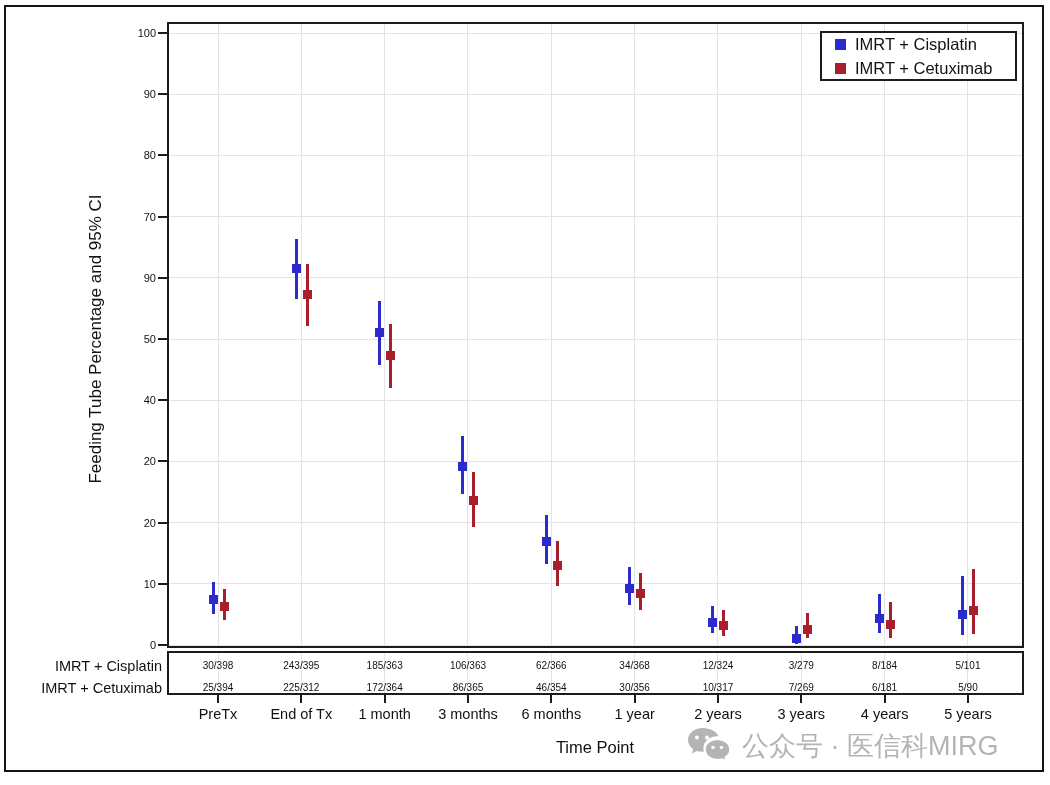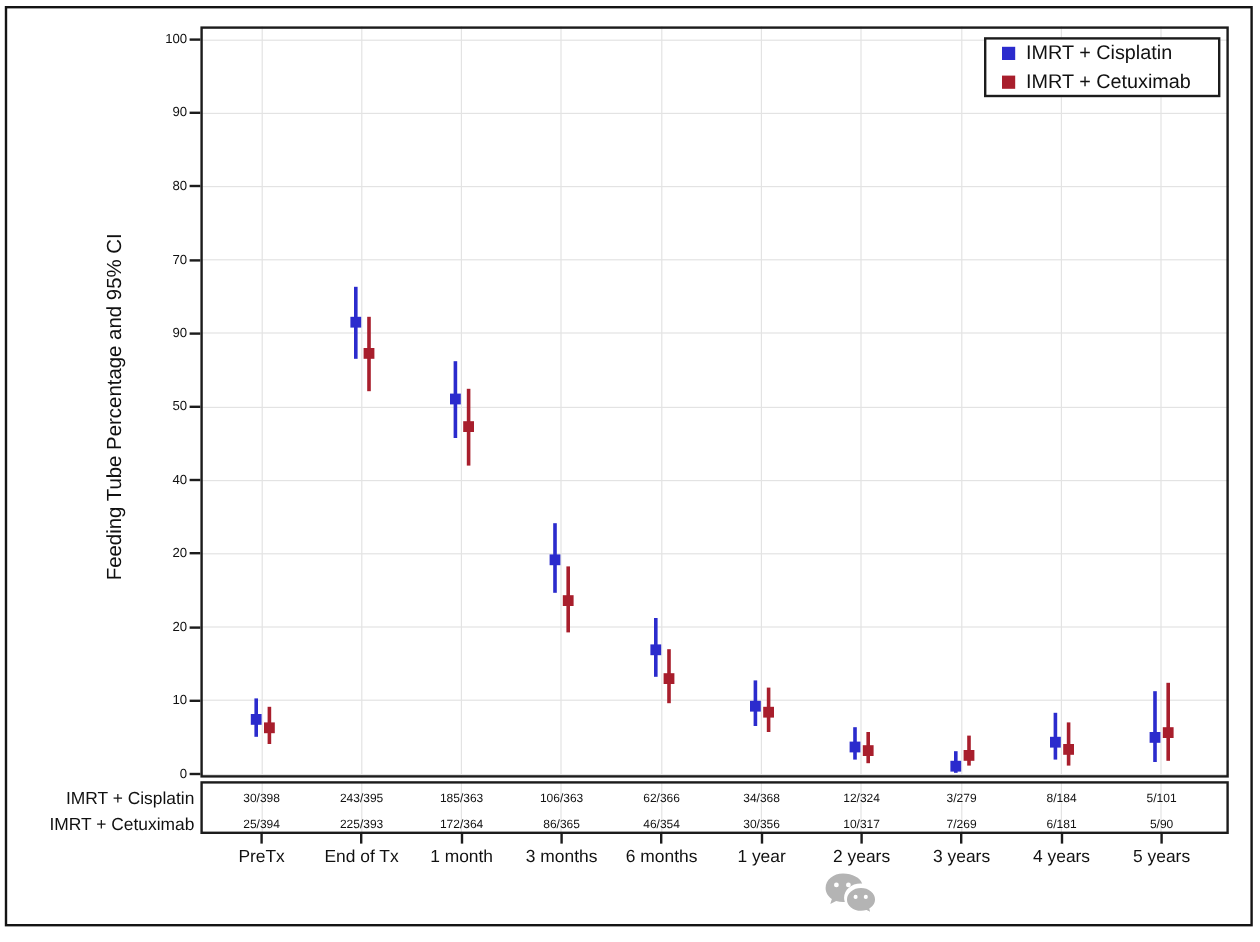--- a/index.html
+++ b/index.html
@@ -80,32 +80,34 @@
         <span class="legend-label">IMRT + Cisplatin</span>
       </div>
       <div class="legend-row">
         <span class="legend-swatch" style="background: rgb(168, 30, 44);"></span>
         <span class="legend-label">IMRT + Cetuximab</span>
       </div>
     </div>
 
   <div id="table-box"></div>
 
+  <div id="x-title">Time Point</div>
 
   <div id="watermark">
     <svg width="46" height="40" viewBox="0 0 46 40">
       <g fill="#b4b4b4">
         <path d="M16.5 2 C8.5 2 2 7.3 2 13.9 c0 3.7 2 7 5.2 9.2 l-1.3 4.3 4.9-2.5 c1.8.5 3.7.8 5.7.8 .5 0 1 0 1.5-.1 -.4-1.1-.6-2.2-.6-3.4 0-6.6 6.1-11.9 13.6-11.9 .5 0 1 0 1.5.1 C30.9 5.6 24.4 2 16.5 2 Z"></path>
         <circle cx="11" cy="11.4" r="2" fill="#ffffff"></circle>
         <circle cx="21" cy="11.4" r="2" fill="#ffffff"></circle>
         <path d="M31.5 13.2 c-6.9 0-12.5 4.6-12.5 10.3 0 5.7 5.6 10.3 12.5 10.3 1.6 0 3.2-.25 4.6-.7 l4.3 2.2-1.15-3.8 c2.9-1.9 4.75-4.8 4.75-8 0-5.7-5.6-10.3-12.5-10.3 Z" stroke="#ffffff" stroke-width="1.6"></path>
         <circle cx="27" cy="21.4" r="1.7" fill="#ffffff"></circle>
         <circle cx="35.5" cy="21.4" r="1.7" fill="#ffffff"></circle>
       </g>
     </svg>
+    <span>公众号 · 医信科MIRG</span>
   </div>
 <div class="gridline-h" style="left: 167px; top: 644.5px; width: 857px;"></div>
     <div class="ytick-mark" style="left: 158px; top: 644px;"></div>
     <div class="ytick-label" style="left: 110px; top: 637px;">0</div>
     <div class="gridline-h" style="left: 167px; top: 583.3px; width: 857px;"></div>
     <div class="ytick-mark" style="left: 158px; top: 582.8px;"></div>
     <div class="ytick-label" style="left: 110px; top: 575.8px;">10</div>
     <div class="gridline-h" style="left: 167px; top: 522.1px; width: 857px;"></div>
     <div class="ytick-mark" style="left: 158px; top: 521.6px;"></div>
     <div class="ytick-label" style="left: 110px; top: 514.6px;">20</div>
@@ -202,21 +204,21 @@
     <div class="count-cell" style="left: 842.64px; top: 658px;">8/184</div>
     <div class="whisker" style="left: 961.47px; top: 576.456px; height: 58.752px; background: rgb(43, 43, 205);"></div>
     <div class="marker" style="left: 958.47px; top: 609.9px; background: rgb(43, 43, 205);"></div>
     <div class="count-cell" style="left: 925.97px; top: 658px;">5/101</div>
     <div class="row-label" style="left: 12px; top: 658px;">IMRT + Cisplatin</div>
     <div class="whisker" style="left: 222.5px; top: 588.696px; height: 31.212px; background: rgb(168, 30, 44);"></div>
     <div class="marker" style="left: 219.5px; top: 601.944px; background: rgb(168, 30, 44);"></div>
     <div class="count-cell" style="left: 176px; top: 680px;">25/394</div>
     <div class="whisker" style="left: 305.83px; top: 264.336px; height: 61.2px; background: rgb(168, 30, 44);"></div>
     <div class="marker" style="left: 302.83px; top: 289.824px; background: rgb(168, 30, 44);"></div>
-    <div class="count-cell" style="left: 259.33px; top: 680px;">225/393</div>
+    <div class="count-cell" style="left: 259.33px; top: 680px;">225/312</div>
     <div class="whisker" style="left: 389.16px; top: 323.7px; height: 64.26px; background: rgb(168, 30, 44);"></div>
     <div class="marker" style="left: 386.16px; top: 351.024px; background: rgb(168, 30, 44);"></div>
     <div class="count-cell" style="left: 342.66px; top: 680px;">172/364</div>
     <div class="whisker" style="left: 472.49px; top: 471.804px; height: 55.08px; background: rgb(168, 30, 44);"></div>
     <div class="marker" style="left: 469.49px; top: 496.068px; background: rgb(168, 30, 44);"></div>
     <div class="count-cell" style="left: 425.99px; top: 680px;">86/365</div>
     <div class="whisker" style="left: 555.82px; top: 540.96px; height: 44.676px; background: rgb(168, 30, 44);"></div>
     <div class="marker" style="left: 552.82px; top: 560.94px; background: rgb(168, 30, 44);"></div>
     <div class="count-cell" style="left: 509.32px; top: 680px;">46/354</div>
     <div class="whisker" style="left: 639.15px; top: 572.784px; height: 37.332px; background: rgb(168, 30, 44);"></div>

